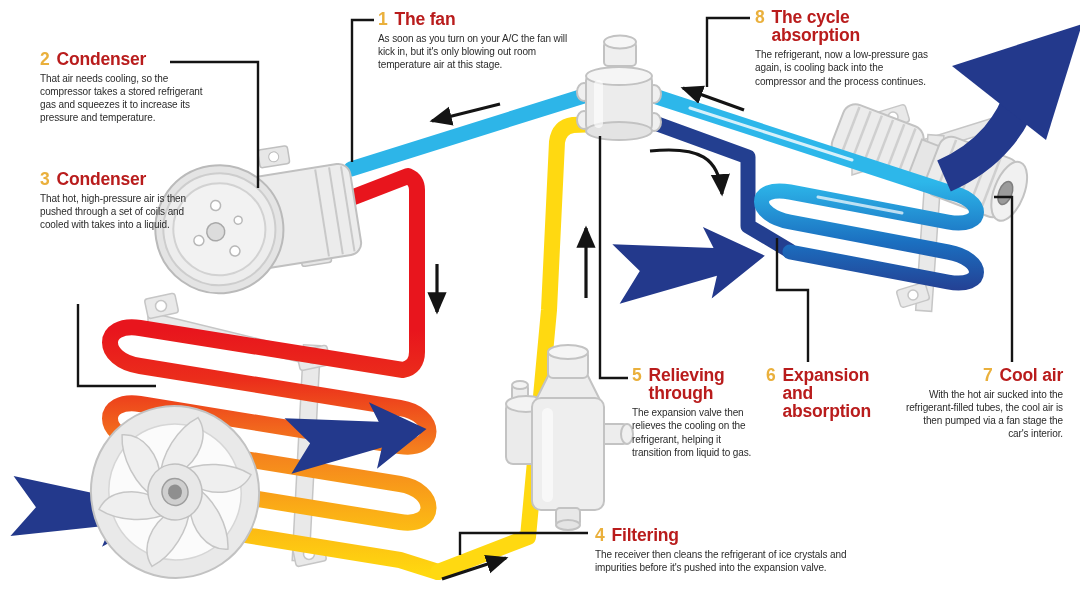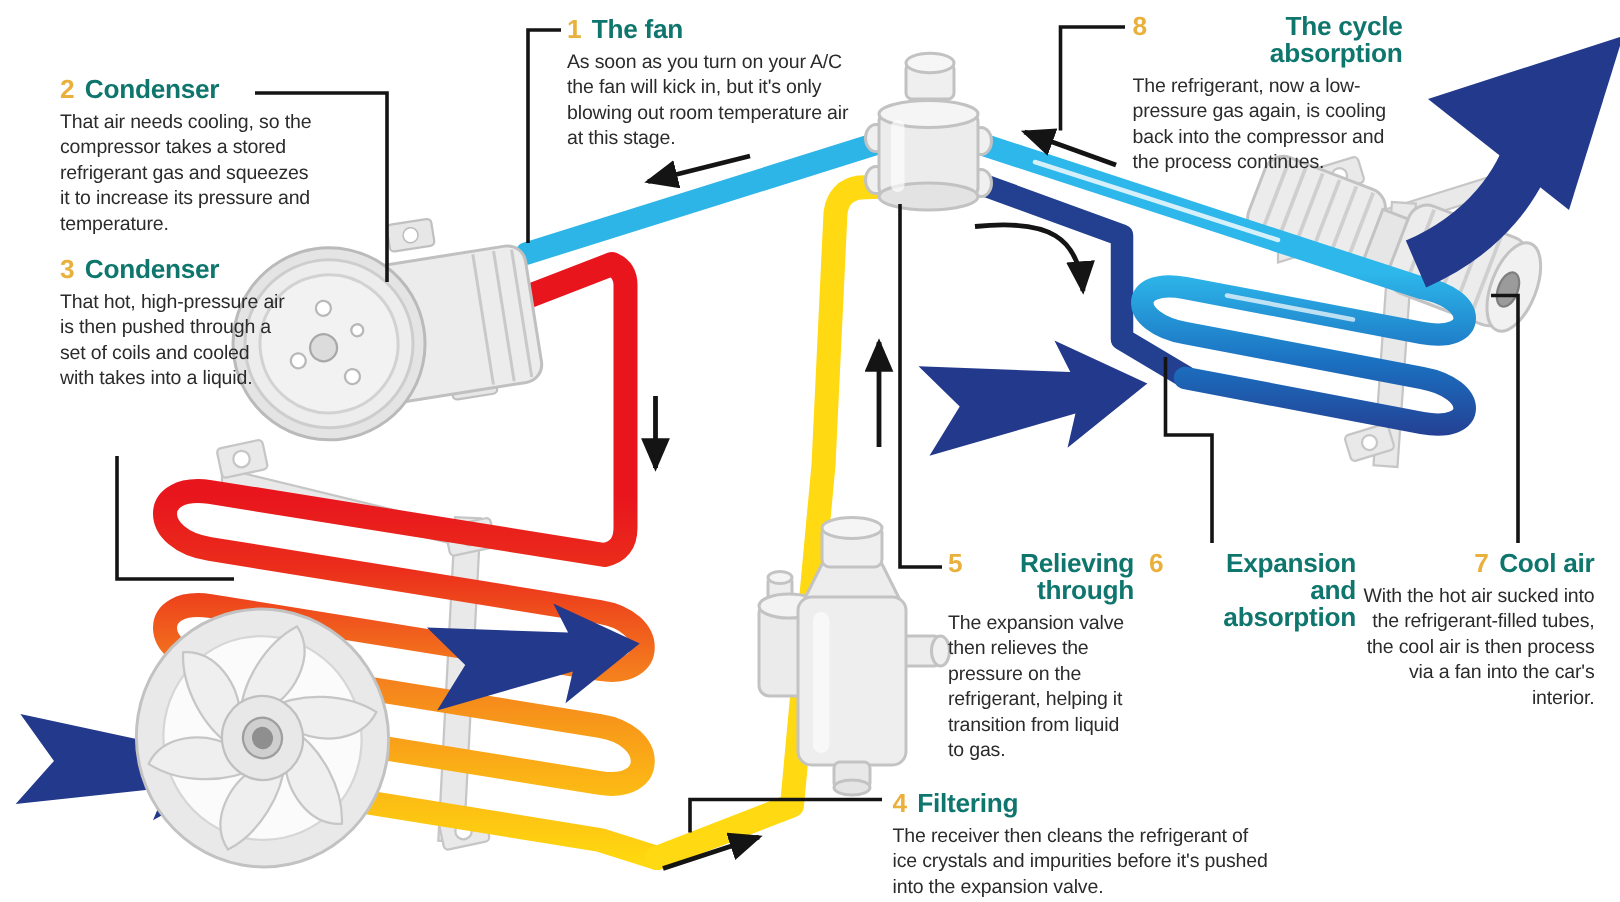--- a/index.html
+++ b/index.html
@@ -2,22 +2,22 @@
 <html style="--c-accent: #eab03c; --c-navy: #23398c; --c-cyan: #2db5e8; --c-red: #e8151d; --c-orange: #f47b20; --c-yellow: #ffd911; --c-text: #2b2b2b;"><head>
 <meta charset="utf-8">
 <style>
   html,body{margin:0;padding:0;background:#fff;}
   .stage{position:relative;width:1080px;height:601px;background:#ffffff;overflow:hidden;
          font-family:"Liberation Sans",sans-serif;}
   .diagram-svg{position:absolute;left:0;top:0;}
   .step{position:absolute;color:#161616;}
   .head{display:flex;gap:7px;font-size:17.5px;font-weight:bold;line-height:1.04;letter-spacing:-0.2px;}
   .num{color:var(--c-accent,#eab03c);flex:0 0 auto;}
-  .ttl{color:#0f766e;text-align:right;}
-  .body{margin-top:4px;font-size:13px;line-height:1.31;color:#2b2b2b;letter-spacing:-0.1px;}
+  .ttl{color:#b91c1c;}
+  .body{margin-top:4px;font-size:10px;line-height:1.31;color:#2b2b2b;letter-spacing:-0.1px;}
   .step-1{left:378px;top:10px;width:200px;}
   .step-2{left:40px;top:50px;width:170px;}
   .step-3{left:40px;top:170px;width:150px;}
   .step-4{left:595px;top:526px;width:252px;}
   .step-5{left:632px;top:366px;width:124px;}
   .step-6{left:766px;top:366px;width:138px;}
   .step-7{left:903px;top:366px;width:160px;text-align:right;}
   .step-7 .head{justify-content:flex-end;}
   .step-8{left:755px;top:8px;width:180px;}
 </style>
@@ -242,36 +242,36 @@
       <span class="ttl">Filtering</span>
     </div>
     <div class="body">The receiver then cleans the refrigerant of ice crystals and impurities before it's pushed into the expansion valve.</div>
   </div>
 
   <div class="step step-5">
     <div class="head">
       <span class="num">5</span>
       <span class="ttl">Relieving through</span>
     </div>
-    <div class="body">The expansion valve then relieves the pressure on the refrigerant, helping it transition from liquid to gas.</div>
+    <div class="body">The expansion valve then relieves the cooling on the refrigerant, helping it transition from liquid to gas.</div>
   </div>
 
   <div class="step step-6">
     <div class="head">
       <span class="num">6</span>
       <span class="ttl">Expansion and absorption</span>
     </div>
   </div>
 
   <div class="step step-7">
     <div class="head">
       <span class="num">7</span>
       <span class="ttl">Cool air</span>
     </div>
-    <div class="body">With the hot air sucked into the refrigerant-filled tubes, the cool air is then process via a fan into the car's interior.</div>
+    <div class="body">With the hot air sucked into the refrigerant-filled tubes, the cool air is then pumped via a fan stage the car's interior.</div>
   </div>
 
   <div class="step step-8">
     <div class="head">
       <span class="num">8</span>
       <span class="ttl">The cycle absorption</span>
     </div>
     <div class="body">The refrigerant, now a low-pressure gas again, is cooling back into the compressor and the process continues.</div>
   </div>
 

